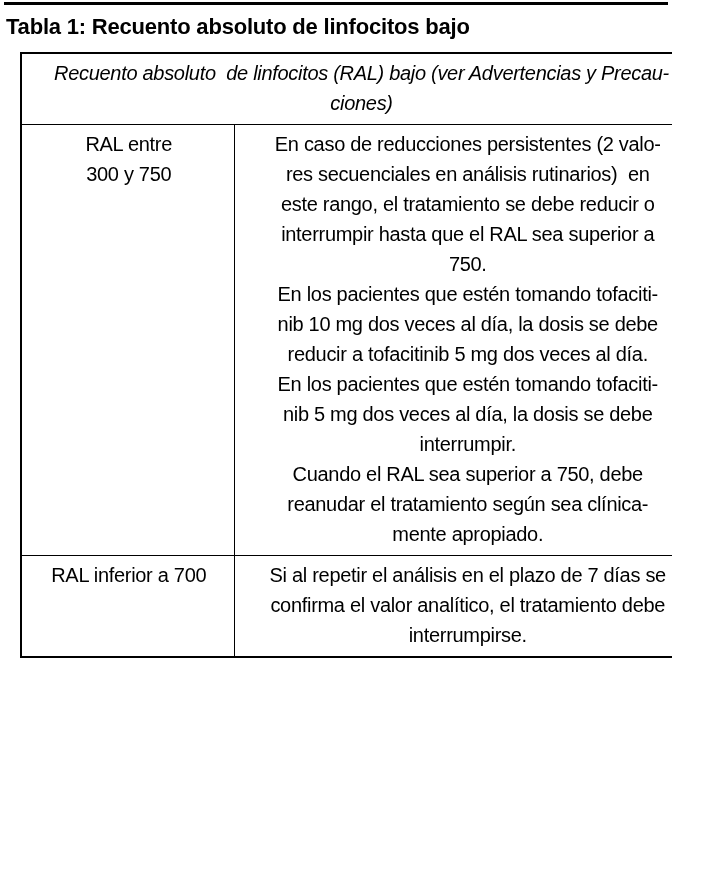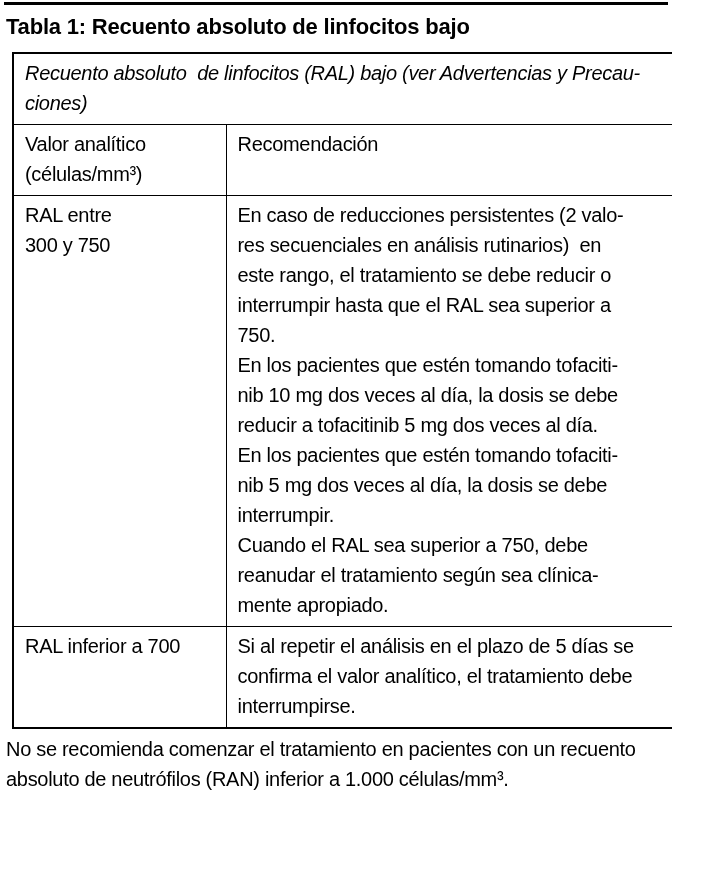--- a/index.html
+++ b/index.html
@@ -26,21 +26,22 @@
     font-size: 22px;
     line-height: 26px;
     font-weight: bold;
     letter-spacing: -0.2px;
     margin: 9px 0 12px 6px;
   }
   table.data-table {
     border-collapse: collapse;
     table-layout: fixed;
     width: 679px;
-    margin-left: 12px;
+    margin-left: 20px;
+    text-align: center;
   }
   table.data-table td {
     border: 1.5px solid #000000;
     vertical-align: top;
     padding: 4px 9px 6px 11px;
     font-size: 20px;
     line-height: 30px;
     letter-spacing: -0.3px;
     white-space: pre-wrap;
   }
@@ -71,47 +72,40 @@
     <colgroup>
       <col class="col-value">
       <col class="col-reco">
     </colgroup>
     <tbody>
       <tr>
         <td class="caption-cell" colspan="2">Recuento absoluto  de linfocitos (RAL) bajo (ver Advertencias y Precau-
 ciones)</td>
       </tr>
       <tr>
-        <td>Valor analítico
-(células/mm³)</td>
-        <td>Recomendación</td>
-      </tr>
-      <tr>
         <td>RAL entre
 300 y 750</td>
         <td>En caso de reducciones persistentes (2 valo-
 res secuenciales en análisis rutinarios)  en
 este rango, el tratamiento se debe reducir o
 interrumpir hasta que el RAL sea superior a
 750.
 En los pacientes que estén tomando tofaciti-
 nib 10 mg dos veces al día, la dosis se debe
 reducir a tofacitinib 5 mg dos veces al día.
 En los pacientes que estén tomando tofaciti-
 nib 5 mg dos veces al día, la dosis se debe
 interrumpir.
 Cuando el RAL sea superior a 750, debe
 reanudar el tratamiento según sea clínica-
 mente apropiado.</td>
       </tr>
       <tr>
         <td>RAL inferior a 700</td>
-        <td>Si al repetir el análisis en el plazo de 5 días se
+        <td>Si al repetir el análisis en el plazo de 7 días se
 confirma el valor analítico, el tratamiento debe
 interrumpirse.</td>
       </tr>
     </tbody>
   </table>
 
-  <div class="footnote">No se recomienda comenzar el tratamiento en pacientes con un recuento
-absoluto de neutrófilos (RAN) inferior a 1.000 células/mm³.</div>
 
 </div>
 
 </body></html>

